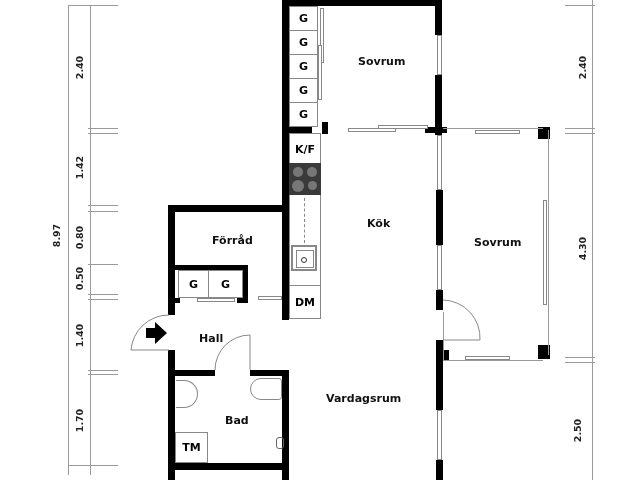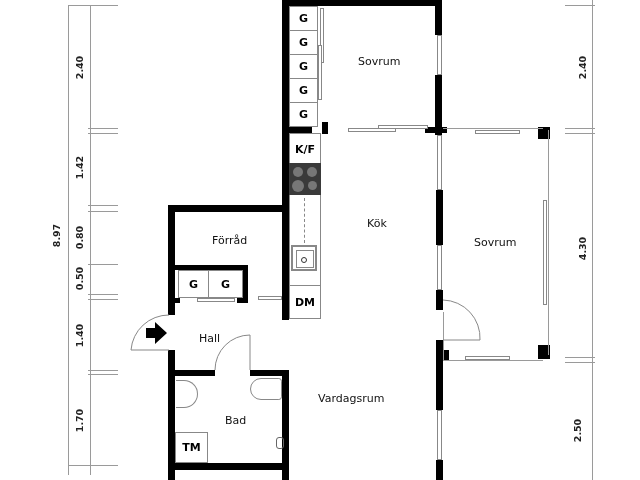--- a/index.html
+++ b/index.html
@@ -1,20 +1,20 @@
 <!DOCTYPE html>
 <html><head>
 <meta charset="utf-8">
 <style>
   html, body { margin:0; padding:0; background:#ffffff; }
   body { width:640px; height:480px; position:relative; overflow:hidden; font-family:"DejaVu Sans", sans-serif; }
   .abs { position:absolute; }
   .wall { position:absolute; background:#000; }
   .thin { position:absolute; background:#9a9a9a; }
-  .label { position:absolute; font-weight:normal; font-size:11px; color:#111; white-space:nowrap; }
+  .label { position:absolute; font-weight:bold; font-size:11px; color:#111; white-space:nowrap; }
   .dim { position:absolute; font-weight:bold; font-size:9.5px; color:#222; transform:rotate(-90deg); transform-origin:center center; white-space:nowrap; }
   .win { position:absolute; background:#fff; border:1px solid #888; box-sizing:border-box; }
   .cell { position:absolute; border:1px solid #888; box-sizing:border-box; font-weight:bold; font-size:11px; display:flex; align-items:center; justify-content:center; background:#fff; }
   svg { position:absolute; left:0; top:0; }
 </style>
 </head>
 <body>
 
 <div>
   <div class="thin" style="left:68px;top:5px;width:1px;height:470px;"></div>
@@ -157,13 +157,13 @@
 <div class="abs" style="left:250px;top:378px;width:32px;height:22px;border:1px solid #888;border-radius:14px 4px 4px 14px;box-sizing:border-box;"></div>
 <div class="abs" style="left:276px;top:437px;width:6px;height:10px;border:1px solid #666;border-radius:3px;"></div>
 <div class="cell" style="left:175px;top:432px;width:33px;height:31px;">TM</div>
 
 <div class="label" style="left:358px;top:55px;">Sovrum</div>
 <div class="label" style="left:367px;top:217px;">Kök</div>
 <div class="label" style="left:474px;top:236px;">Sovrum</div>
 <div class="label" style="left:212px;top:234px;">Förråd</div>
 <div class="label" style="left:199px;top:332px;">Hall</div>
 <div class="label" style="left:225px;top:414px;">Bad</div>
-<div class="label" style="left:318px;top:392px;">Vardagsrum</div>
+<div class="label" style="left:326px;top:392px;">Vardagsrum</div>
 
 </body></html>

